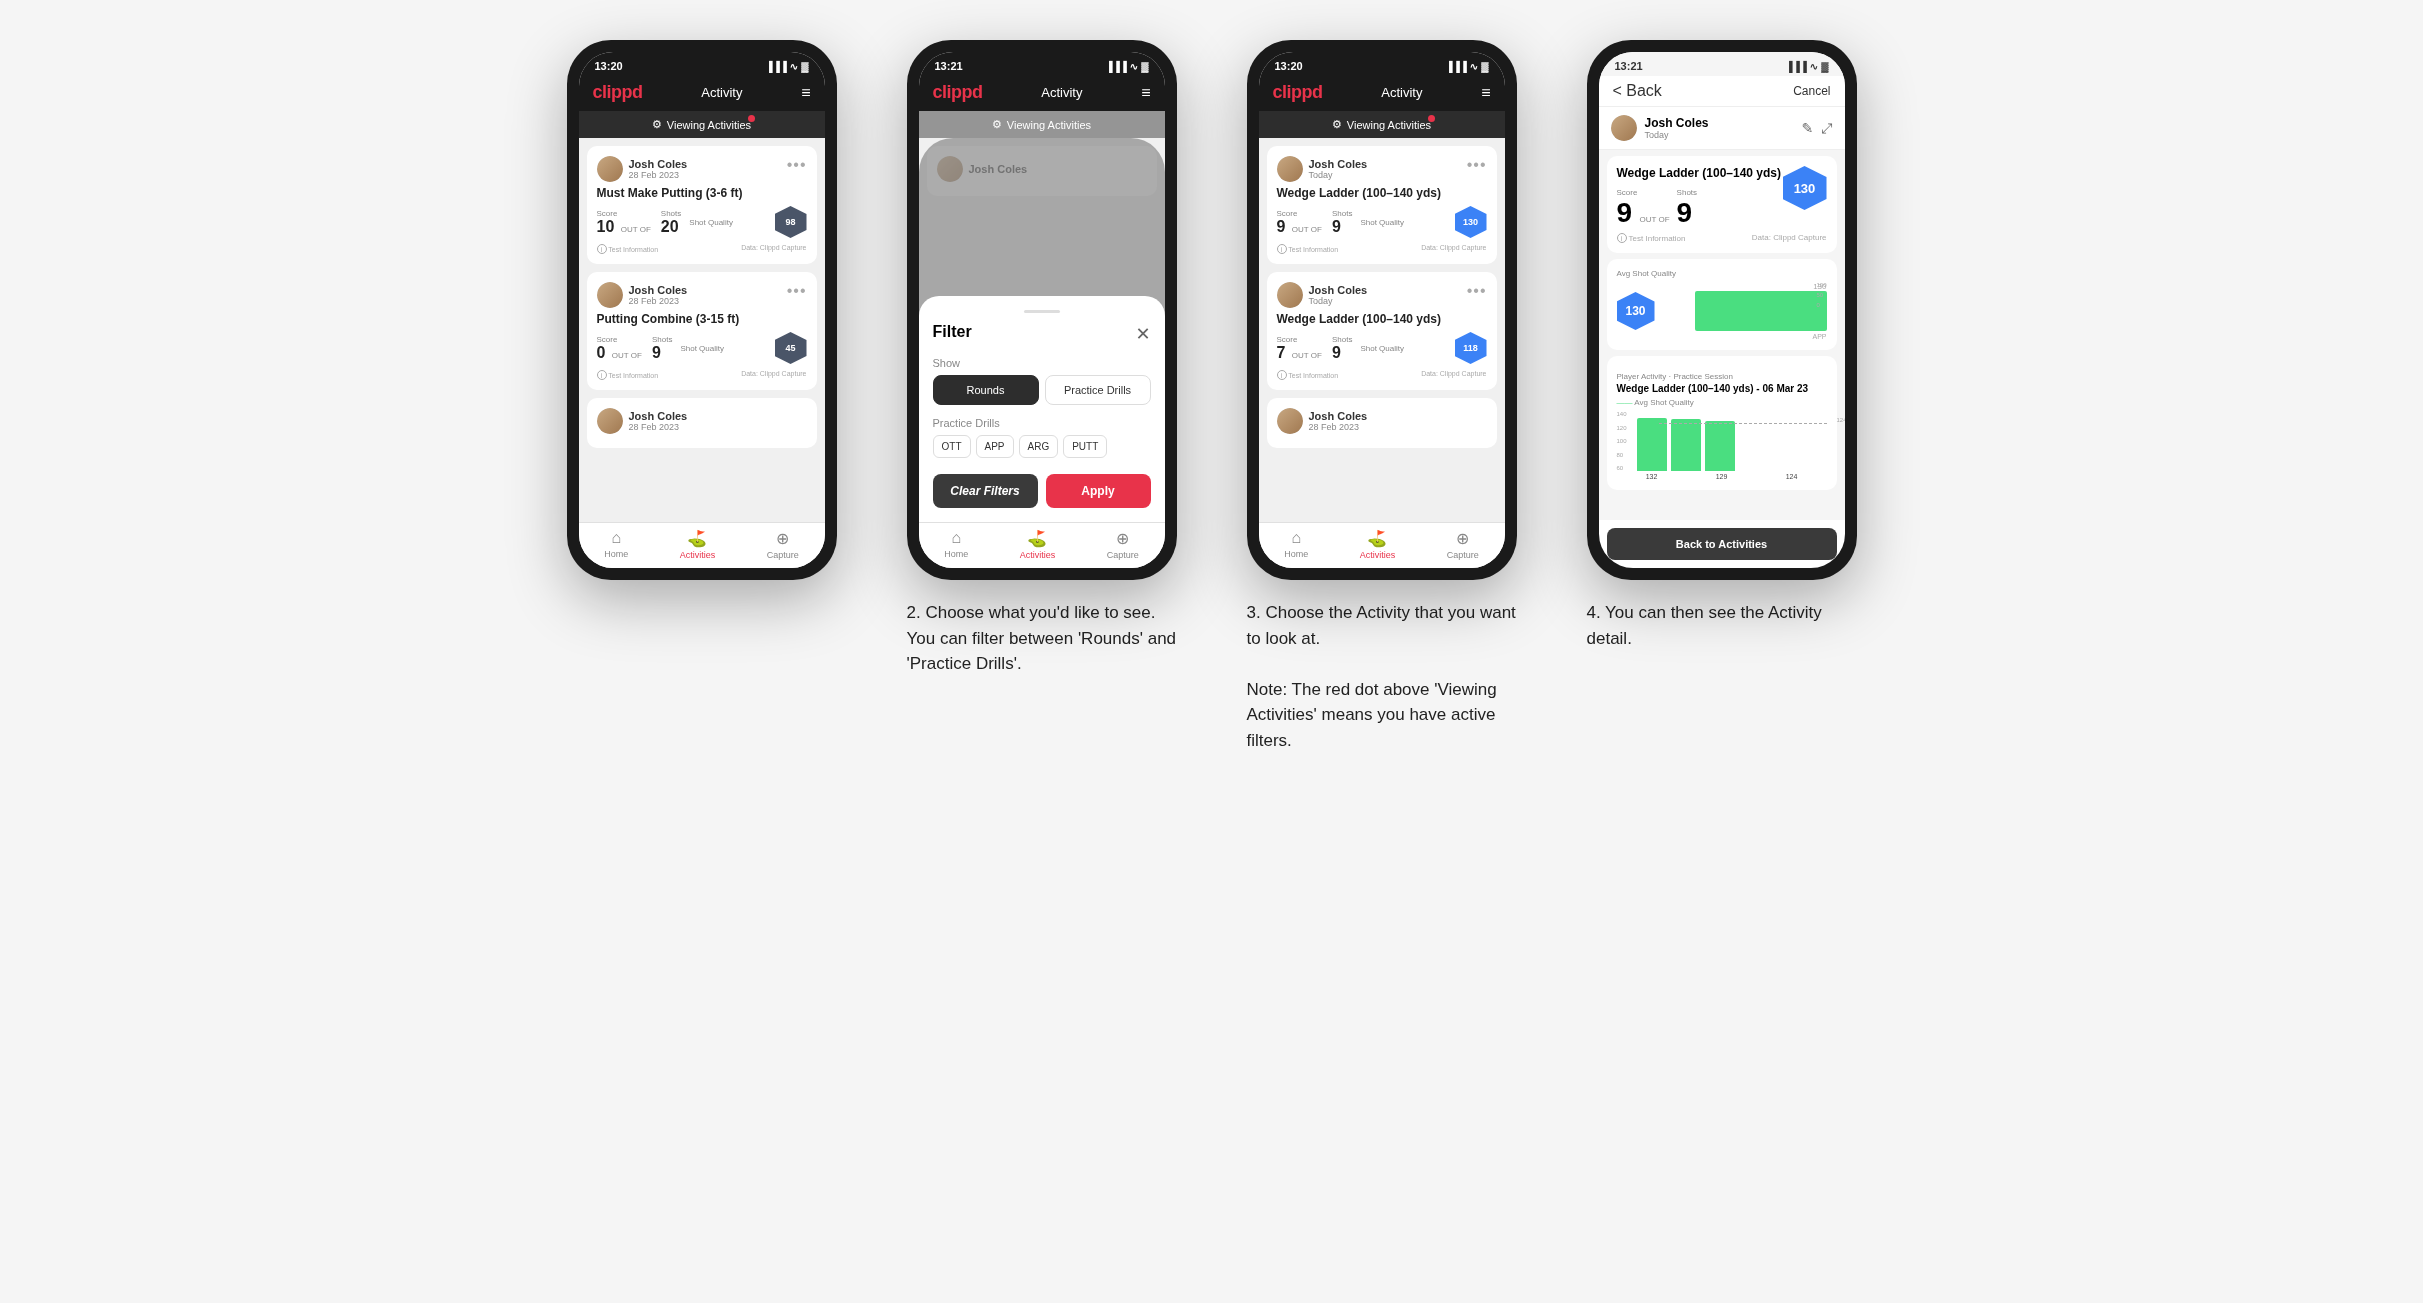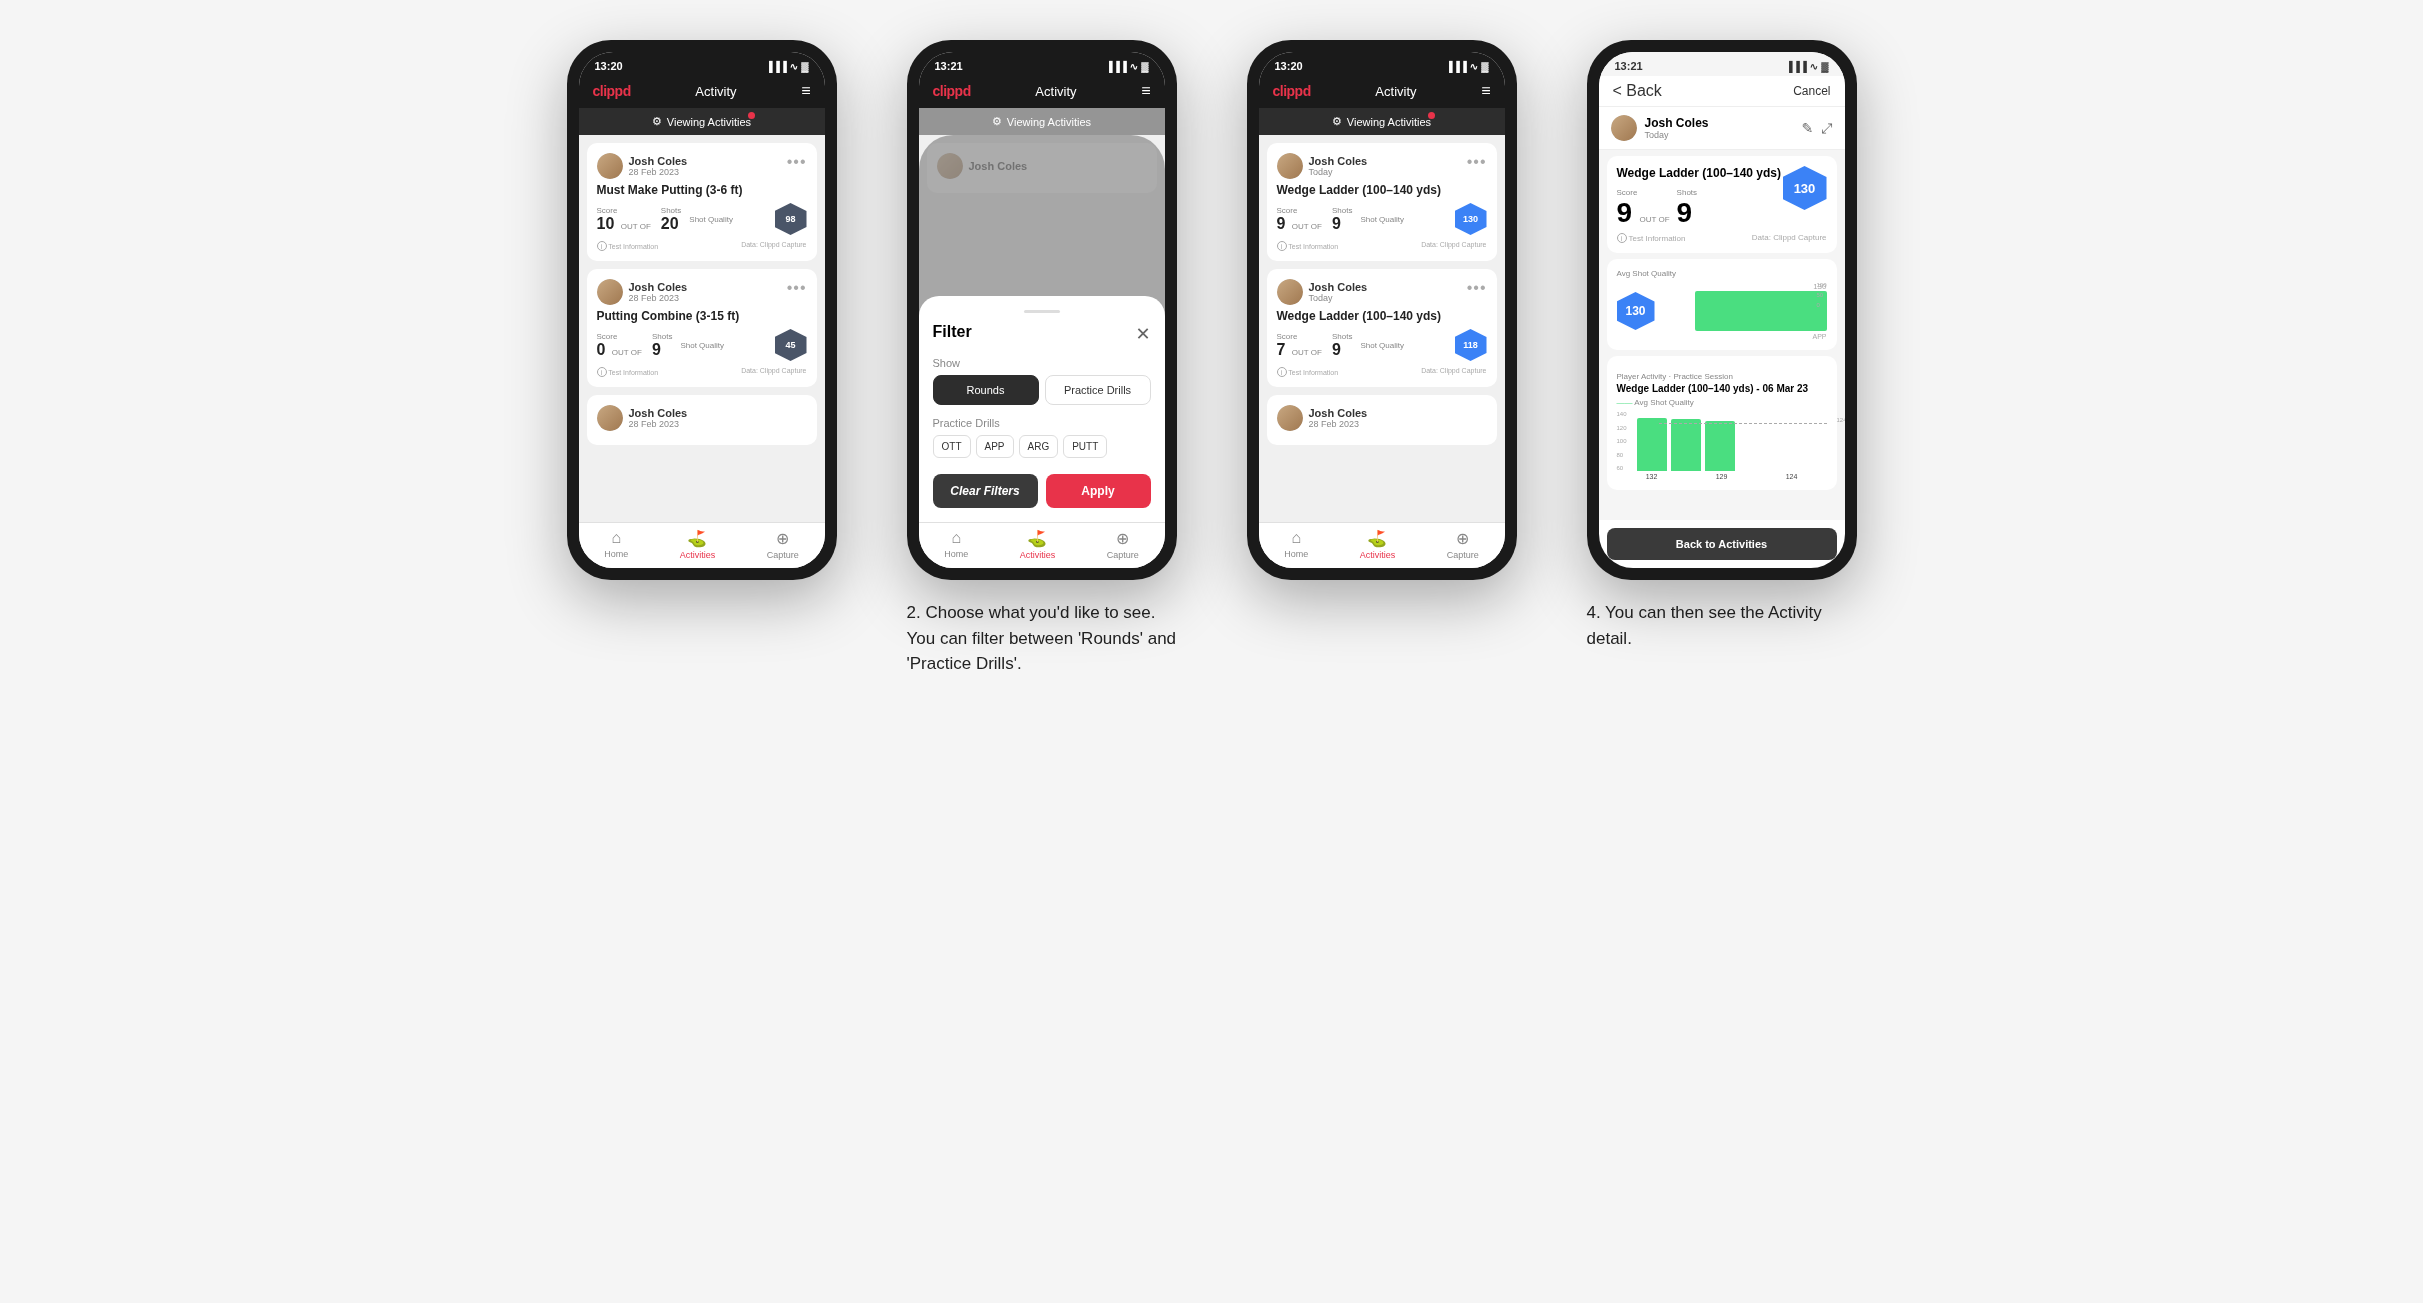--- a/index.html
+++ b/index.html
@@ -59,21 +59,21 @@
       background: #1a1a1a;
       color: #fff;
       display: flex;
       justify-content: space-between;
       align-items: center;
       padding: 6px 14px 8px;
       flex-shrink: 0;
     }
     .nav-logo {
       color: #e8334a;
-      font-size: 14px;
+      font-size: 18px;
       font-weight: 800;
       letter-spacing: -0.5px;
     }
     .nav-title { color: #fff; font-size: 13px; font-weight: 500; }
     .nav-menu { color: #fff; font-size: 16px; }
     .viewing-activities-bar {
       background: #2d2d2d;
       color: #fff;
       font-size: 11px;
       text-align: center;
@@ -712,20 +712,23 @@
             <span class="bottom-nav-icon">⛳</span>
             <span>Activities</span>
           </div>
           <div class="bottom-nav-item">
             <span class="bottom-nav-icon">⊕</span>
             <span>Capture</span>
           </div>
         </div>
       </div>
     </div>
+    <div class="caption" style="white-space:pre-line;">3. Choose the Activity that you want to look at.
+
+Note: The red dot above 'Viewing Activities' means you have active filters.</div>
   </div>
 
   <div class="phone-section">
     <div class="phone-frame">
       <div class="phone-screen">
 
         <div class="status-bar" style="background:#f5f5f5; color:#333;">
           <span>13:21</span>
           <div class="status-icons" style="color:#333;">
             <span>▐▐▐</span>

